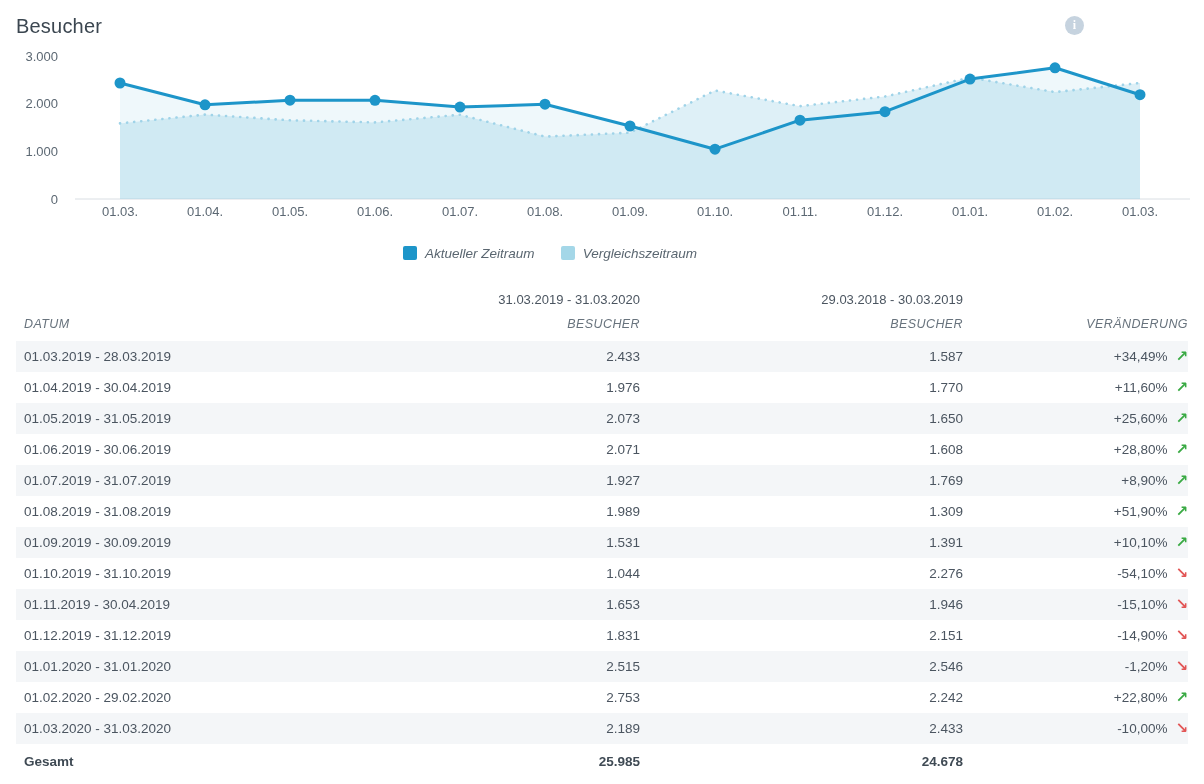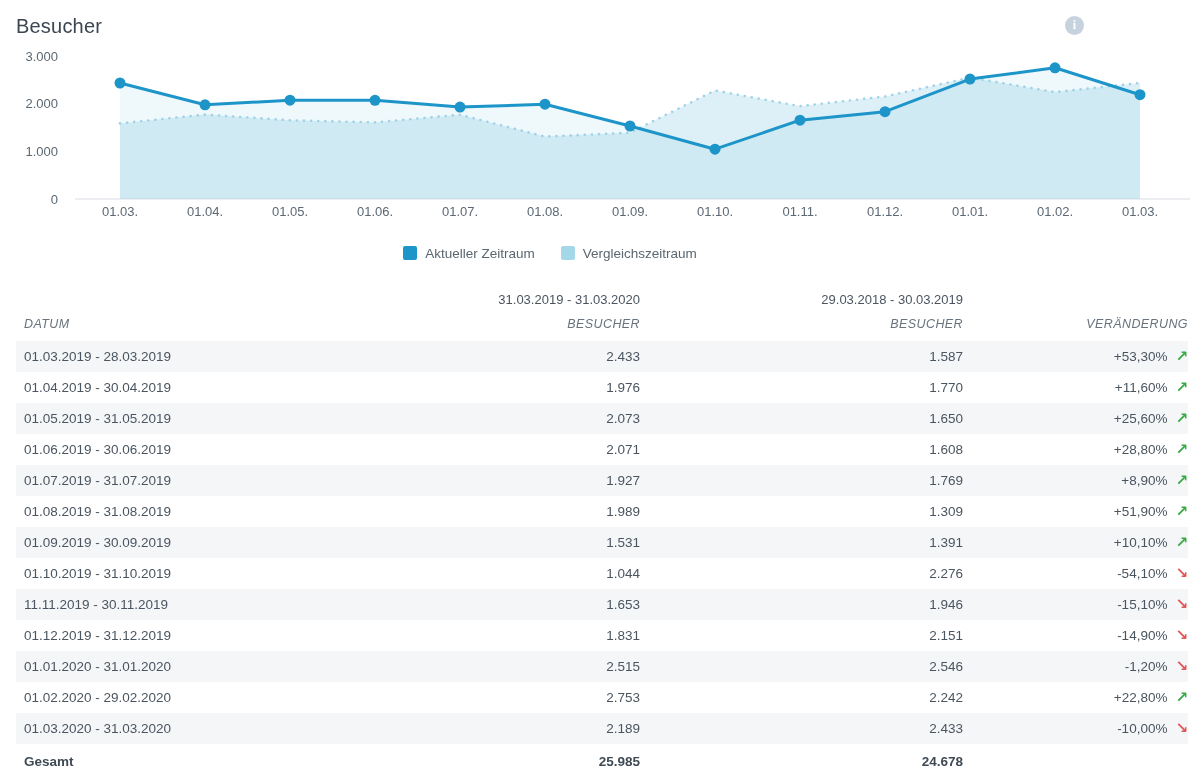--- a/index.html
+++ b/index.html
@@ -14,21 +14,21 @@
     border-radius:50%; background:#c6d3df; color:#ffffff; font-size:12px; font-weight:700;
     display:flex; align-items:center; justify-content:center; cursor:pointer;
     font-family:"Liberation Serif","DejaVu Serif",serif; }
 
   
   .chart-wrap { height:190px; }
   svg text { font-family:"Liberation Sans","DejaVu Sans",sans-serif; font-size:13px; fill:#5c6873; }
 
   
   .legend { margin-top:12px; display:flex; justify-content:center; gap:26px; height:18px; }
-  .legend-item { display:flex; align-items:center; gap:8px; cursor:pointer; }
+  .legend-item { display:flex; align-items:center; gap:8px; cursor:pointer;font-style:italic; }
   .legend-swatch { width:14px; height:14px; border-radius:2px; display:inline-block; }
   .legend-label { font-size:13.5px; color:#5a6670; }
 
   
   .table-section { margin:30px 16px 0 16px; }
   table { width:1172px; border-collapse:collapse; table-layout:fixed; }
   th, td { line-height:15px; }
   .period-row th { font-size:13px; font-weight:400; color:#4b5560; text-align:right; padding:0 0 8px 0; }
   .cols-row th { font-size:12.5px; font-weight:400; color:#68737d; letter-spacing:0.4px;
     text-align:right; padding:2px 0 9px 0;font-style:italic; }
@@ -124,21 +124,21 @@
           <th>BESUCHER</th>
           <th>VERÄNDERUNG</th>
         </tr>
       </thead>
       <tbody id="rows">
   <tr>
     <td>01.03.2019 - 28.03.2019</td>
     <td>2.433</td>
     <td>1.587</td>
     <td class="change-cell">
-      <span class="pct">+53,30%</span><span class="arrow up">↗</span>
+      <span class="pct">+34,49%</span><span class="arrow up">↗</span>
     </td>
   </tr>
 
   <tr>
     <td>01.04.2019 - 30.04.2019</td>
     <td>1.976</td>
     <td>1.770</td>
     <td class="change-cell">
       <span class="pct">+11,60%</span><span class="arrow up">↗</span>
     </td>
@@ -192,21 +192,21 @@
   <tr>
     <td>01.10.2019 - 31.10.2019</td>
     <td>1.044</td>
     <td>2.276</td>
     <td class="change-cell">
       <span class="pct">-54,10%</span><span class="arrow down">↘</span>
     </td>
   </tr>
 
   <tr>
-    <td>11.11.2019 - 30.11.2019</td>
+    <td>01.11.2019 - 30.04.2019</td>
     <td>1.653</td>
     <td>1.946</td>
     <td class="change-cell">
       <span class="pct">-15,10%</span><span class="arrow down">↘</span>
     </td>
   </tr>
 
   <tr>
     <td>01.12.2019 - 31.12.2019</td>
     <td>1.831</td>

